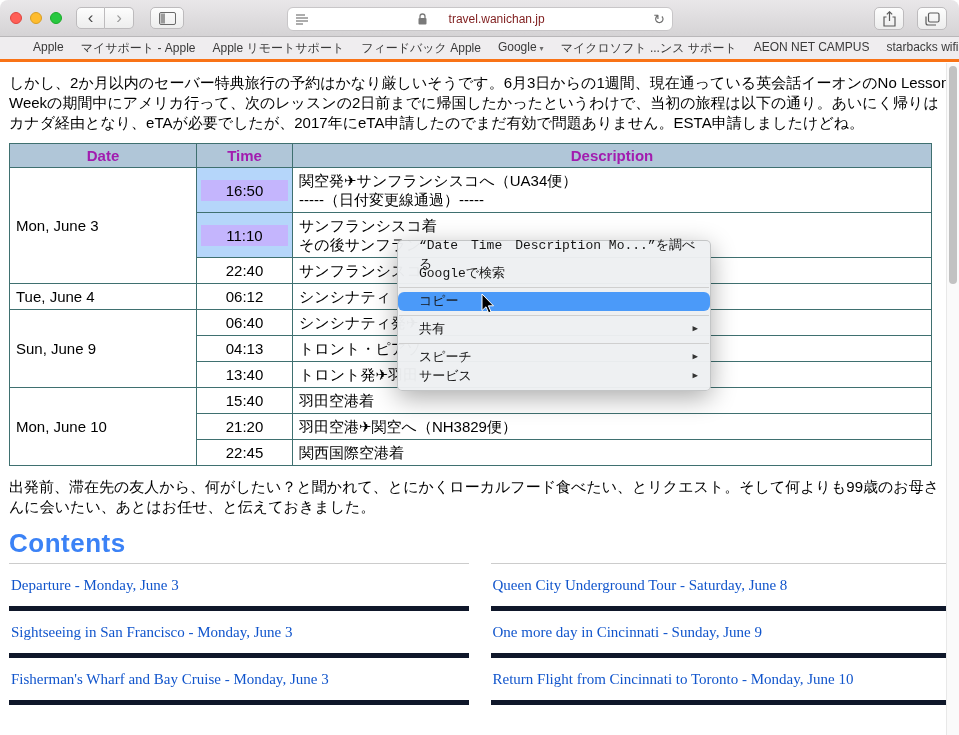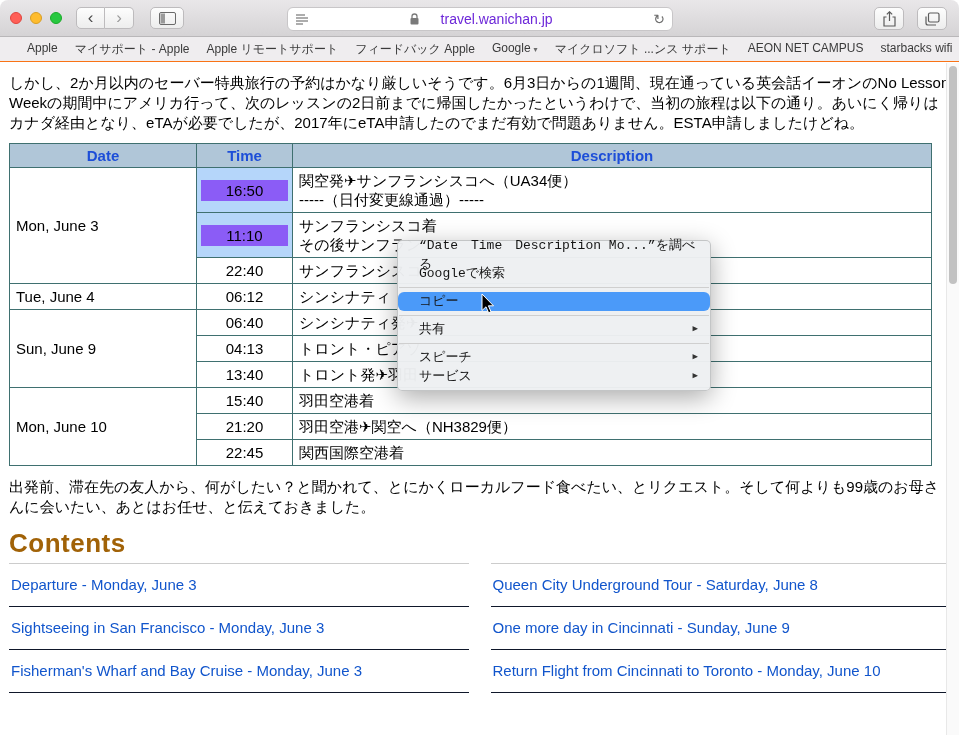--- a/index.html
+++ b/index.html
@@ -12,48 +12,48 @@
   .tl { width:12px; height:12px; border-radius:50%; display:inline-block; }
   .tl.red { background:#ff5f57; border:1px solid #e0443e; }
   .tl.yellow { background:#febc2e; border:1px solid #d89e24; }
   .tl.green { background:#28c840; border:1px solid #1aab29; }
   .navgroup { display:flex; margin-right:16px; }
   .navbtn { width:29px; height:22px; background:linear-gradient(#fdfdfd,#ededed); border:1px solid #bdbbbd; font-size:17px; line-height:18px; color:#4a4a4a; text-align:center; padding:0; }
   .navbtn.left { border-radius:5px 0 0 5px; }
   .navbtn.right { border-radius:0 5px 5px 0; border-left:none; color:#9a9a9a; }
   .sidebtn { width:34px; height:22px; background:linear-gradient(#fdfdfd,#ededed); border:1px solid #bdbbbd; border-radius:5px; display:flex; align-items:center; justify-content:center; }
   .url-field { position:absolute; left:287px; top:7px; width:386px; height:24px; background:#fff; border:1px solid #c8c6c8; border-radius:6px; display:flex; align-items:center; padding:0 7px; }
-  .url-center { flex:1; display:flex; align-items:center; justify-content:center; gap:22px; font-size:14px; color:#6d28d9; }
+  .url-center { flex:1; display:flex; align-items:center; justify-content:center; gap:22px; font-size:12px; color:#7f1d1d; }
   .refresh { font-size:14px; color:#6d6d6d; }
   .tb-right { position:absolute; right:12px; top:7px; display:flex; gap:13px; }
   .tbbtn { width:30px; height:23px; background:linear-gradient(#fdfdfd,#ededed); border:1px solid #bdbbbd; border-radius:5px; display:flex; align-items:center; justify-content:center; }
 
   
-  .bookmarks { height:25px; background:#efedef; border-bottom:1px solid #f97316; display:flex; align-items:center; padding:0 10px; font-size:12px; color:#3a3a3a; gap:17px; white-space:nowrap; }
+  .bookmarks { height:25px; background:#efedef; border-bottom:3px solid #f97316; display:flex; align-items:center; padding:0 16px; font-size:12px; color:#3a3a3a; gap:17px; white-space:nowrap; }
   .bm-item { cursor:default; }
   .bm-caret { font-size:8px; color:#6c6c6c; margin-left:3px; }
   .bm-spacer { margin-left:auto; }
 
   
   .content { position:absolute; top:63px; left:0; right:0; bottom:0; background:#fff; padding:10px 9px 0 9px; font-size:15px; line-height:20px; color:#000; }
   .para { margin-bottom:10px; }
 
   table.itin { width:923px; border-collapse:collapse; font-size:15px; line-height:19px; margin-bottom:11px; }
-  table.itin th { background:#b0c6d8; border:1px solid #3f7070; font-weight:bold; color:#1d4ed8; padding:2px 4px; text-align:center; font-size:15px; }
+  table.itin th { background:#b0c6d8; border:1px solid #3f7070; font-weight:bold; color:#a21caf; padding:2px 4px; text-align:center; font-size:15px; }
   table.itin td { border:1px solid #3f7070; padding:3px 6px; background:#fff; vertical-align:middle; }
   td.c-date { width:187px; text-align:left; vertical-align:top; padding-top:5px; }
   td.c-time { width:96px; text-align:center; }
   td.c-time.part { background:#b5d6fa; padding:3px 4px; }
-  .time-inner { background:#8b5cf6; padding:1px 0; }
+  .time-inner { background:#c4b5fd; padding:1px 0; }
   td.sel { background:#b5d6fa;margin-top:27px; }
 
-  .contents-h { color:#a16207; font-size:26px; font-weight:bold; margin:16px 0 10px 0; letter-spacing:0.5px; }
+  .contents-h { color:#3b82f6; font-size:26px; font-weight:bold; margin:16px 0 10px 0; letter-spacing:0.5px; }
   .toc { display:grid; grid-template-columns:1fr 1fr; column-gap:22px; }
   .toc ul { list-style:none; border-top:1px solid #cccccc; }
-  .toc-item { border-bottom:1px solid #0f172a; padding:11px 2px; color:#1155cc; font-size:15px; cursor:pointer; }
+  .toc-item { border-bottom:5px solid #0f172a; padding:11px 2px; color:#1155cc; font-size:15px; cursor:pointer;font-family:Liberation Serif, serif; }
 
   
   .scrollbar { position:absolute; right:0; top:63px; bottom:0; width:13px; background:#fafafa; border-left:1px solid #e8e8e8; }
   .thumb { position:absolute; right:2px; top:3px; width:8px; height:218px; background:#c2c2c2; border-radius:4px; }
 
   
   .ctx { position:absolute; left:397px; top:240px; width:314px; background:rgba(237,239,242,0.97); border:1px solid rgba(0,0,0,0.18); border-radius:5px; box-shadow:0 7px 26px rgba(0,0,0,0.33); padding:4px 0; font-size:13px; color:#151515; z-index:10;font-family:Liberation Mono, monospace; }
   .ctx-item { height:19px; line-height:19px; padding:0 12px 0 21px; display:flex; justify-content:space-between; align-items:center; }
   .ctx-item.hl { background:#4b9af9;border-radius:6px; }
   .ctx-sep { height:1px; background:#cfcfcf; margin:4px 1px; }

